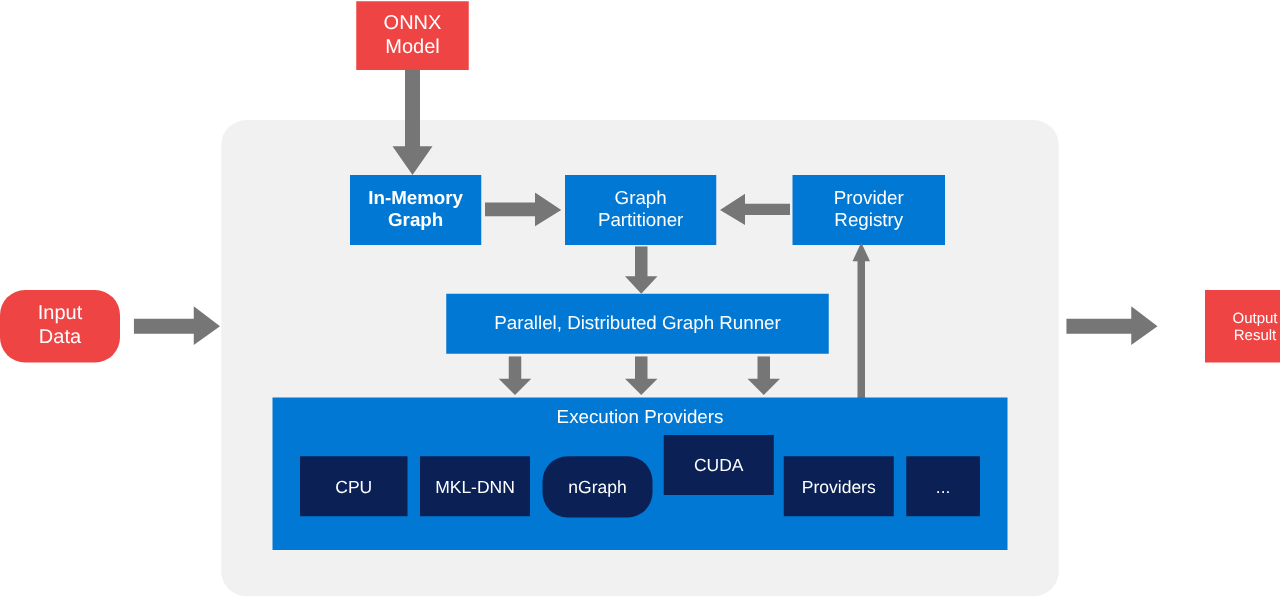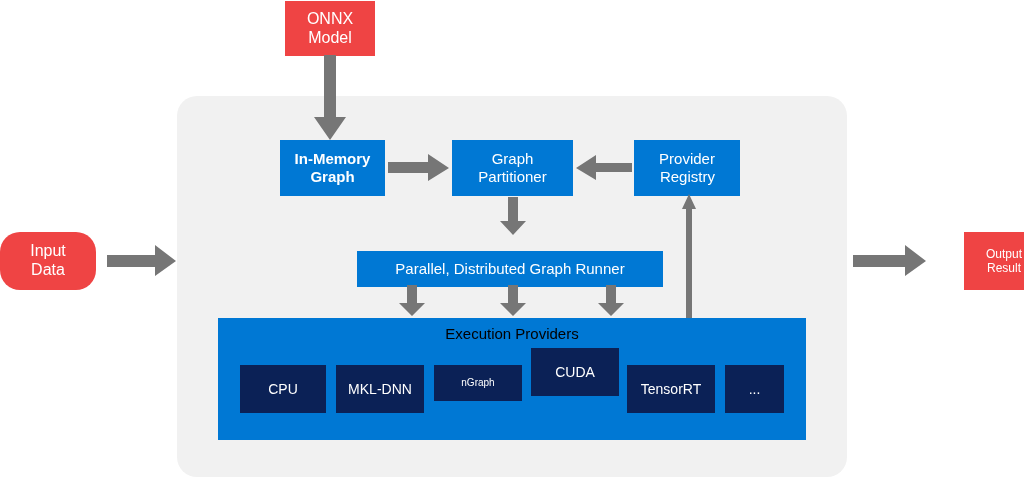--- a/index.html
+++ b/index.html
@@ -90,30 +90,30 @@
 
   <div class="box blue label-2line" style="left:452px; top:140px; width:121px; height:56px; font-size:15px;">Graph
 Partitioner</div>
 
   <div class="arrow" style="left:576px; top:155px;">
     <svg width="56" height="26" viewBox="0 0 56 26">
       <polygon points="56,8 20,8 20,0 0,13 20,25 20,17 56,17" fill="#767676"></polygon>
     </svg>
   </div>
 
-  <div class="box blue label-2line" style="left:634px; top:140px; width:106px; height:56px; font-size:15px;text-align:right;">Provider
+  <div class="box blue label-2line" style="left:634px; top:140px; width:122px; height:56px; font-size:15px;">Provider
 Registry</div>
 
   <div class="arrow" style="left:499px; top:197px;">
     <svg width="28" height="39" viewBox="0 0 28 39">
       <polygon points="9,0 19,0 19,24 27,24 14,38 1,24 9,24" fill="#767676"></polygon>
     </svg>
   </div>
 
-  <div class="box blue" style="left:357px; top:235px; width:306px; height:36px; font-size:15px;margin-top:16px;">Parallel, Distributed Graph Runner</div>
+  <div class="box blue" style="left:357px; top:235px; width:306px; height:48px; font-size:15px;">Parallel, Distributed Graph Runner</div>
 
   <div class="arrow" style="left:398px; top:285px;">
     <svg width="28" height="32" viewBox="0 0 28 32">
       <polygon points="9,0 19,0 19,18 27,18 14,31 1,18 9,18" fill="#767676"></polygon>
     </svg>
   </div>
   <div class="arrow" style="left:499px; top:285px;">
     <svg width="28" height="32" viewBox="0 0 28 32">
       <polygon points="9,0 19,0 19,18 27,18 14,31 1,18 9,18" fill="#767676"></polygon>
     </svg>
@@ -126,28 +126,28 @@
 
   <div class="arrow" style="left:681px; top:194px;">
     <svg width="16" height="126" viewBox="0 0 16 126">
       <polygon points="5,14 11,14 11,126 5,126" fill="#767676"></polygon>
       <polygon points="8,0 15,15 1,15" fill="#767676"></polygon>
     </svg>
   </div>
 
   <div style="position:absolute; left:218px; top:318px; width:588px; height:122px; background:#0078D4;">
 
-    <div style="position:absolute; left:0; top:7px; width:588px; text-align:center; color:#000000; font-size:15px;">Execution Providers</div>
+    <div style="position:absolute; left:0; top:7px; width:588px; text-align:center; color:#ffffff; font-size:15px;">Execution Providers</div>
 
     <div class="box navy" style="left:118px; top:47px; width:88px; height:48px; font-size:14px;">MKL-DNN</div>
 
     <div class="box navy" style="left:22px; top:47px; width:86px; height:48px; font-size:14px;">CPU</div>
 
-    <div class="box navy" style="left:216px; top:47px; width:88px; height:36px; font-size:10px;">nGraph</div>
+    <div class="box navy" style="left:216px; top:47px; width:88px; height:49px; font-size:14px;border-radius:20px;">nGraph</div>
 
     <div class="box navy" style="left:313px; top:30px; width:88px; height:48px; font-size:14px;">CUDA</div>
 
-    <div class="box navy" style="left:409px; top:47px; width:88px; height:48px; font-size:14px;">TensorRT</div>
+    <div class="box navy" style="left:409px; top:47px; width:88px; height:48px; font-size:14px;">Providers</div>
 
     <div class="box navy" style="left:507px; top:47px; width:59px; height:48px; font-size:14px;">...</div>
   </div>
 
 </div>
 
 </body></html>

